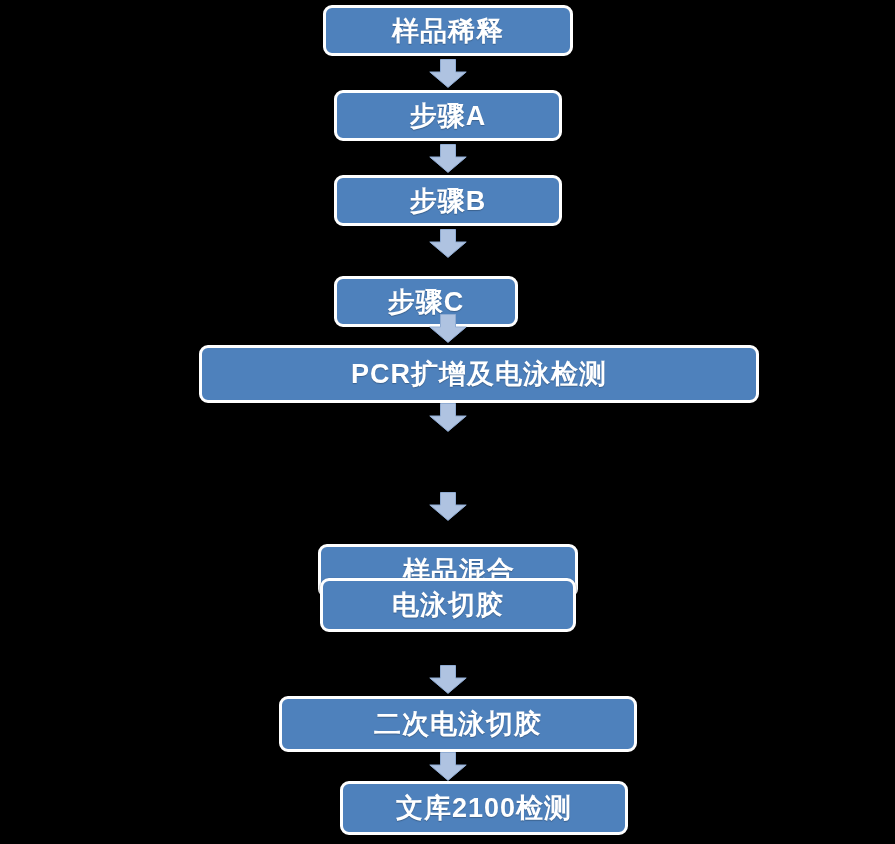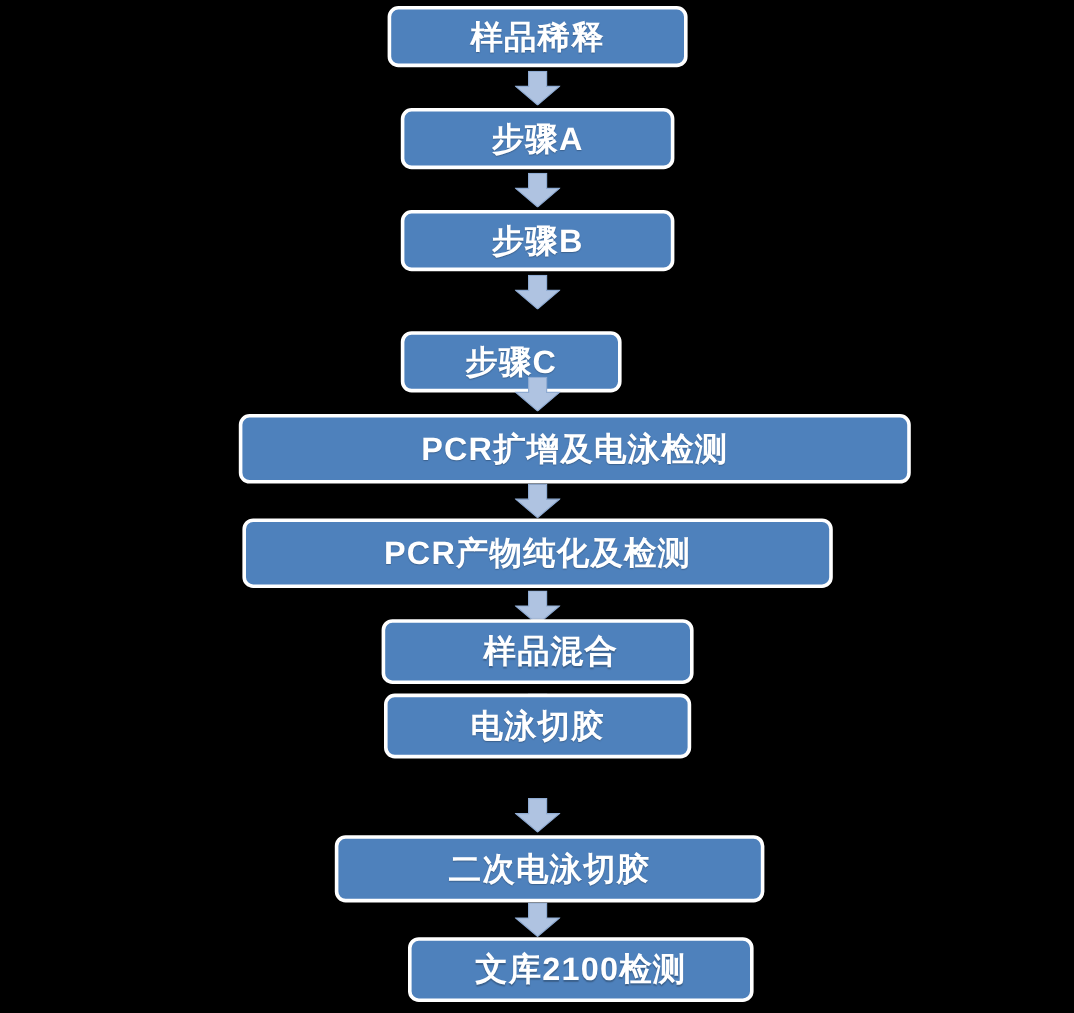--- a/index.html
+++ b/index.html
@@ -68,27 +68,24 @@
     </div>
     <div class="flow-arrow" style="left: 429px; top: 313.5px;"><svg width="38" height="29" viewBox="0 0 38 29">
         <polygon points="11.5,0.5 26.5,0.5 26.5,13 37.2,13 19,28.4 0.8,13 11.5,13" fill="var(--arrow-fill)" stroke="var(--arrow-stroke)" stroke-width="1"></polygon>
       </svg></div>
     <div class="flow-box" style="left: 199px; top: 345px; width: 560px; height: 58px;">
       <span>PCR扩增及电泳检测</span>
     </div>
     <div class="flow-arrow" style="left: 429px; top: 403px;"><svg width="38" height="29" viewBox="0 0 38 29">
         <polygon points="11.5,0.5 26.5,0.5 26.5,13 37.2,13 19,28.4 0.8,13 11.5,13" fill="var(--arrow-fill)" stroke="var(--arrow-stroke)" stroke-width="1"></polygon>
       </svg></div>
-    <div class="flow-box" style="left: 202px; top: 432px; width: 492px; height: 58px;">
-      <span>PCR产物纯化及检测</span>
-    </div>
     <div class="flow-arrow" style="left: 429px; top: 491.5px;"><svg width="38" height="29" viewBox="0 0 38 29">
         <polygon points="11.5,0.5 26.5,0.5 26.5,13 37.2,13 19,28.4 0.8,13 11.5,13" fill="var(--arrow-fill)" stroke="var(--arrow-stroke)" stroke-width="1"></polygon>
       </svg></div>
-    <div class="flow-box" style="left: 318px; top: 516px; width: 260px; height: 54px; padding-left: 22px;">
+    <div class="flow-box" style="left: 318px; top: 544px; width: 260px; height: 54px; padding-left: 22px;">
       <span>样品混合</span>
     </div>
     <div class="flow-arrow" style="left: 429px; top: 577.5px;"><svg width="38" height="29" viewBox="0 0 38 29">
         <polygon points="11.5,0.5 26.5,0.5 26.5,13 37.2,13 19,28.4 0.8,13 11.5,13" fill="var(--arrow-fill)" stroke="var(--arrow-stroke)" stroke-width="1"></polygon>
       </svg></div>
     <div class="flow-box" style="left: 320px; top: 578px; width: 256px; height: 54px;">
       <span>电泳切胶</span>
     </div>
     <div class="flow-arrow" style="left: 429px; top: 664.5px;"><svg width="38" height="29" viewBox="0 0 38 29">
         <polygon points="11.5,0.5 26.5,0.5 26.5,13 37.2,13 19,28.4 0.8,13 11.5,13" fill="var(--arrow-fill)" stroke="var(--arrow-stroke)" stroke-width="1"></polygon>

